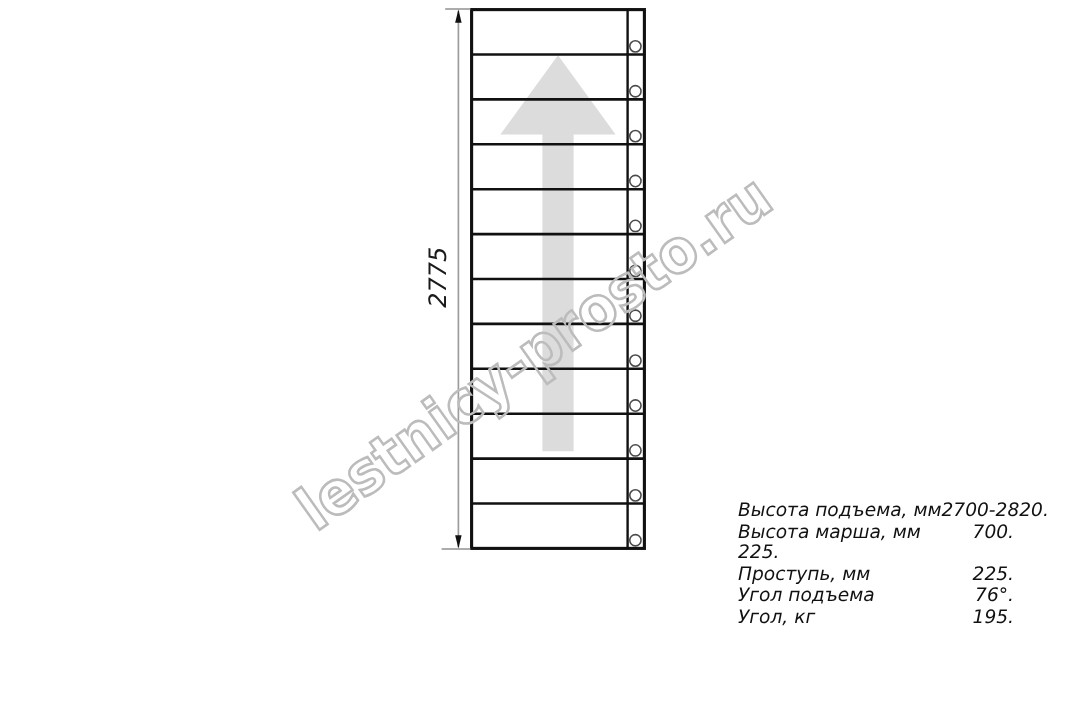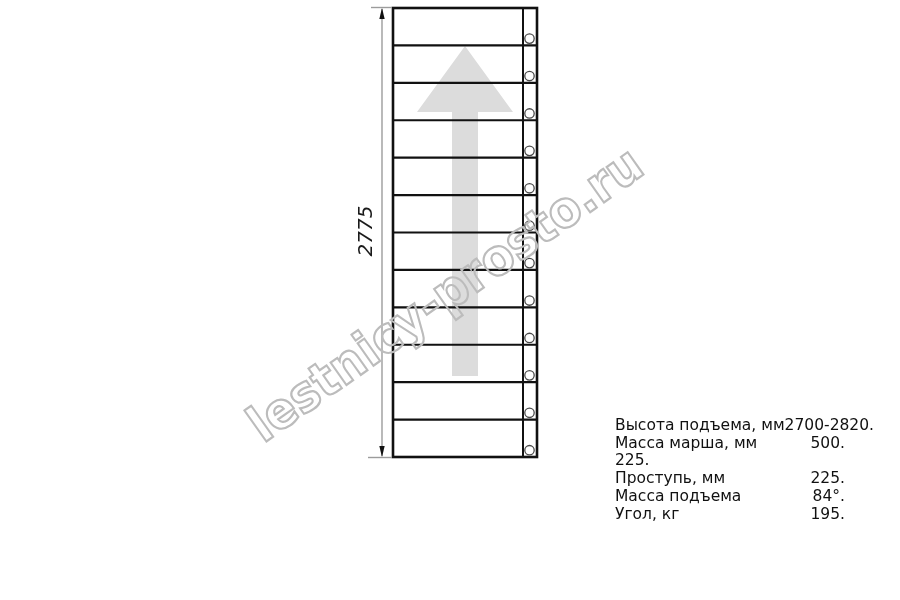--- a/index.html
+++ b/index.html
@@ -10,20 +10,21 @@
     overflow:hidden;
     font-family:"DejaVu Sans","Liberation Sans",sans-serif;
   }
   svg{position:absolute;left:0;top:0;}
   #drawing-svg{z-index:1;}
   #watermark-svg{z-index:3;pointer-events:none;}
   .specs{
     position:absolute;
     left:615px;top:417px;width:230px;
     z-index:2;
+    font-style:italic;
     font-size:15.5px;
     line-height:17.7px;
     color:var(--text-color,#111);
   }
   .spec-row{display:flex;justify-content:space-between;white-space:nowrap;}
   .spec-value{text-align:center;}
   .step-line{stroke:var(--line-color,#111);stroke-width:2.2;}
   .frame{fill:none;stroke:var(--line-color,#111);stroke-width:2.6;}
   .stringer{stroke:var(--line-color,#111);stroke-width:2;}
   .hole{fill:#fff;stroke:#4a4a4a;stroke-width:1.3;}
@@ -91,32 +92,32 @@
   <svg id="watermark-svg" width="900" height="600" viewBox="0 0 900 600">
     <text class="wm-text" x="455" y="308" text-anchor="middle" textLength="470" lengthAdjust="spacingAndGlyphs" transform="rotate(-35.3 455 308)">lestnicy-prosto.ru</text>
   </svg>
 
   <div class="specs">
     <div class="spec-row">
       <span class="spec-label">Высота подъема, мм</span>
       <span class="spec-value">2700-2820.</span>
     </div>
     <div class="spec-row">
-      <span class="spec-label">Масса марша, мм</span>
-      <span class="spec-value">500.</span>
+      <span class="spec-label">Высота марша, мм</span>
+      <span class="spec-value">700.</span>
     </div>
     <div class="spec-row">
       <span class="spec-value">225.</span>
     </div>
     <div class="spec-row">
       <span class="spec-label">Проступь, мм</span>
       <span class="spec-value">225.</span>
     </div>
     <div class="spec-row">
-      <span class="spec-label">Масса подъема</span>
-      <span class="spec-value">84°.</span>
+      <span class="spec-label">Угол подъема</span>
+      <span class="spec-value">76°.</span>
     </div>
     <div class="spec-row">
       <span class="spec-label">Угол, кг</span>
       <span class="spec-value">195.</span>
     </div>
   </div>
 </div>
 
 </body></html>

